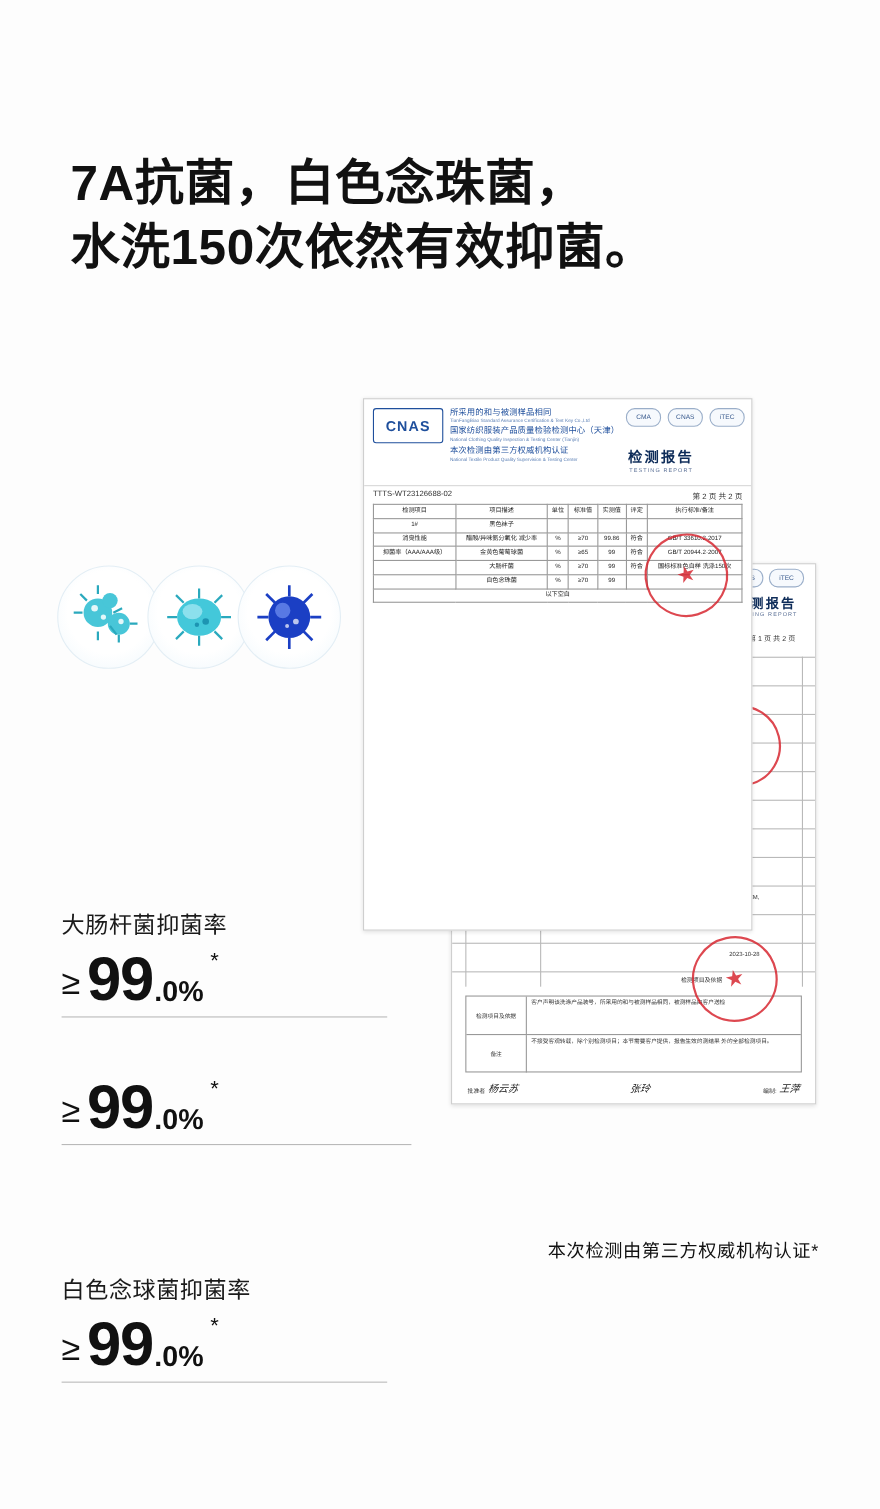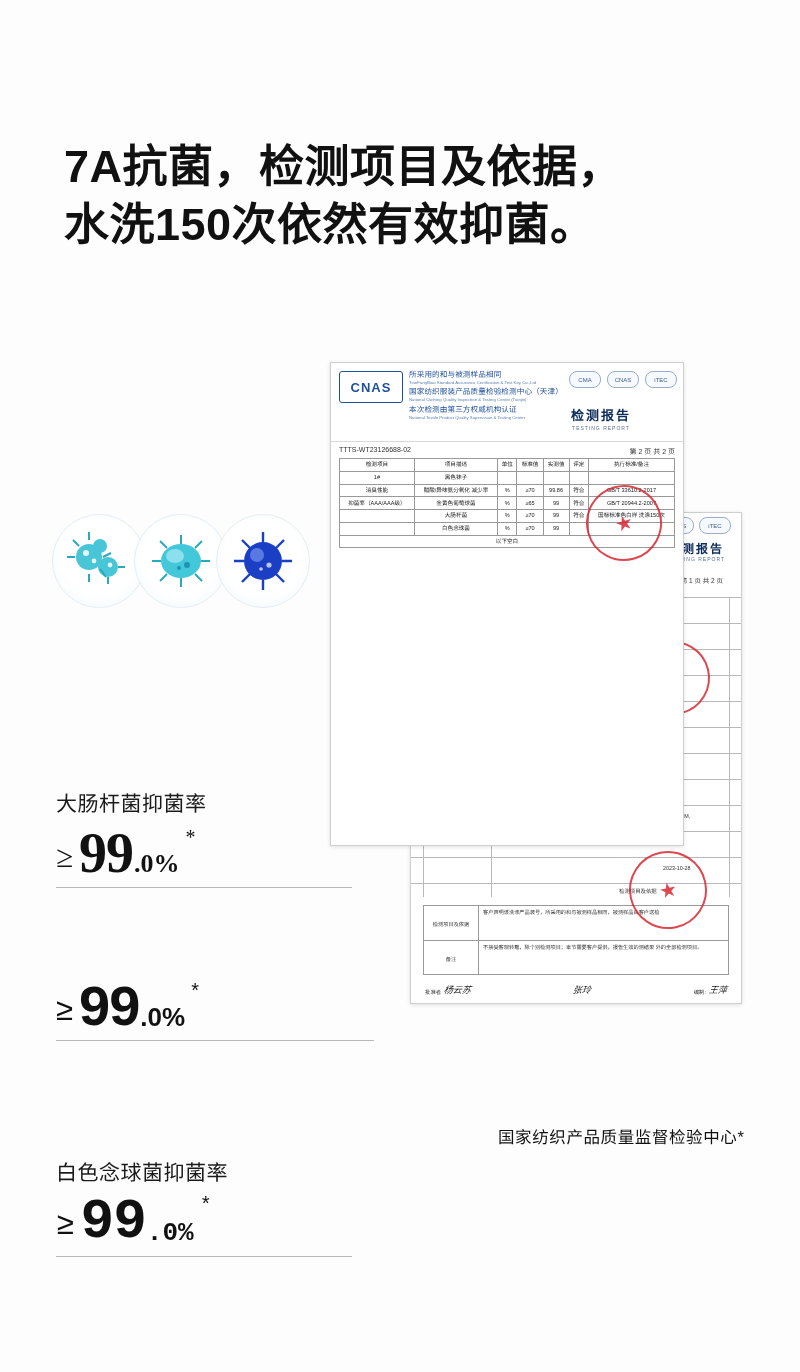--- a/index.html
+++ b/index.html
@@ -99,23 +99,23 @@
     font-size: 20px;
     line-height: 1;
     padding-bottom: 34px;
     padding-left: 6px;
     color: #111;
   }
   .stat .rule {
     border-top: 1px solid #b9b9b9;
     margin-top: 6px;
   }
-  .stat-1 { top: 787px; font-family: Liberation Serif, serif; }
+  .stat-1 { top: 824px; }
   .stat-2 { top: 972px; width: 318px; }
-  .stat-3 { top: 1156px; font-family: Liberation Mono, monospace; }
+  .stat-3 { top: 1156px; }
 
   
   .cert-note {
     position: absolute;
     left: 498px;
     top: 1124px;
     font-size: 16.5px;
     color: #111;
     letter-spacing: 0.6px;
   }
@@ -363,21 +363,21 @@
   }
   .stamp-1 { left: 255px; top: 122px; width: 72px; height: 72px; transform: rotate(-16deg); }
   .stamp-2 { left: 225px; top: 128px; width: 70px; height: 70px; transform: rotate(-14deg); }
   .stamp-3 { left: 218px; top: 338px; width: 74px; height: 74px; transform: rotate(-12deg); }
 </style>
 </head>
 <body>
 
 <div class="page">
 
-  <div class="headline">7A抗菌，检测项目及依据，
+  <div class="headline">7A抗菌，白色念珠菌，
 水洗150次依然有效抑菌。</div>
 
   <div class="germ-row">
     <div class="germ g1">
       <svg width="92" height="92" viewBox="0 0 92 92" aria-hidden="true">
         <g fill="#3fc3d6" opacity="0.95">
           <circle cx="36" cy="42" r="13"></circle>
           <circle cx="55" cy="52" r="10"></circle>
           <circle cx="47" cy="31" r="7"></circle>
         </g>
@@ -465,21 +465,21 @@
     <div class="label">白色念球菌抑菌率</div>
     <div class="value-row">
       <span class="ge">≥</span>
       <span class="num">99</span>
       <span class="dec">.0%</span>
       <span class="star">*</span>
     </div>
     <div class="rule"></div>
   </div>
 
-  <div class="cert-note">国家纺织产品质量监督检验中心*</div>
+  <div class="cert-note">本次检测由第三方权威机构认证*</div>
 
   <div class="doc doc-back">
     <div class="b-marks">
       <div class="mark">CMA</div>
       <div class="mark">CNAS</div>
       <div class="mark">iTEC</div>
     </div>
     <div class="b-title">
       <div class="t-cn">检测报告</div>
       <div class="t-en">TESTING REPORT</div>

